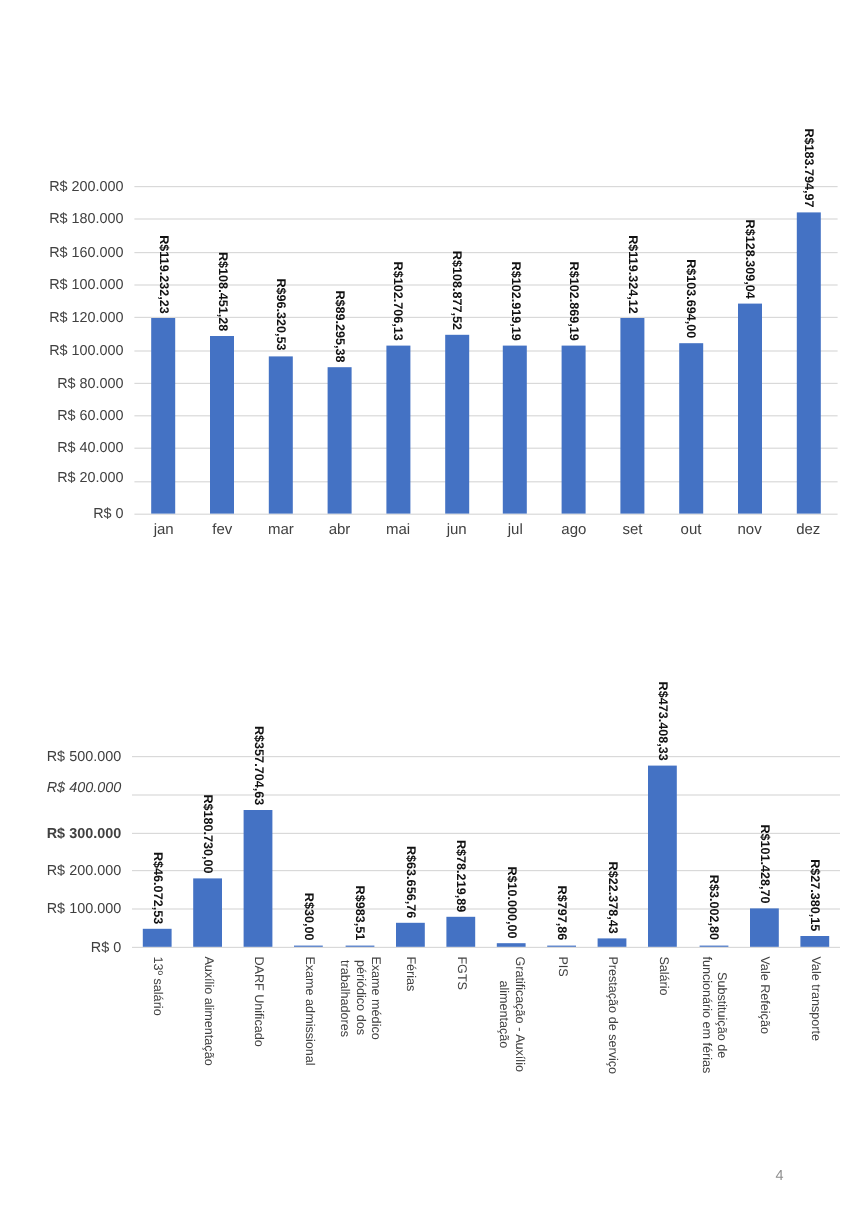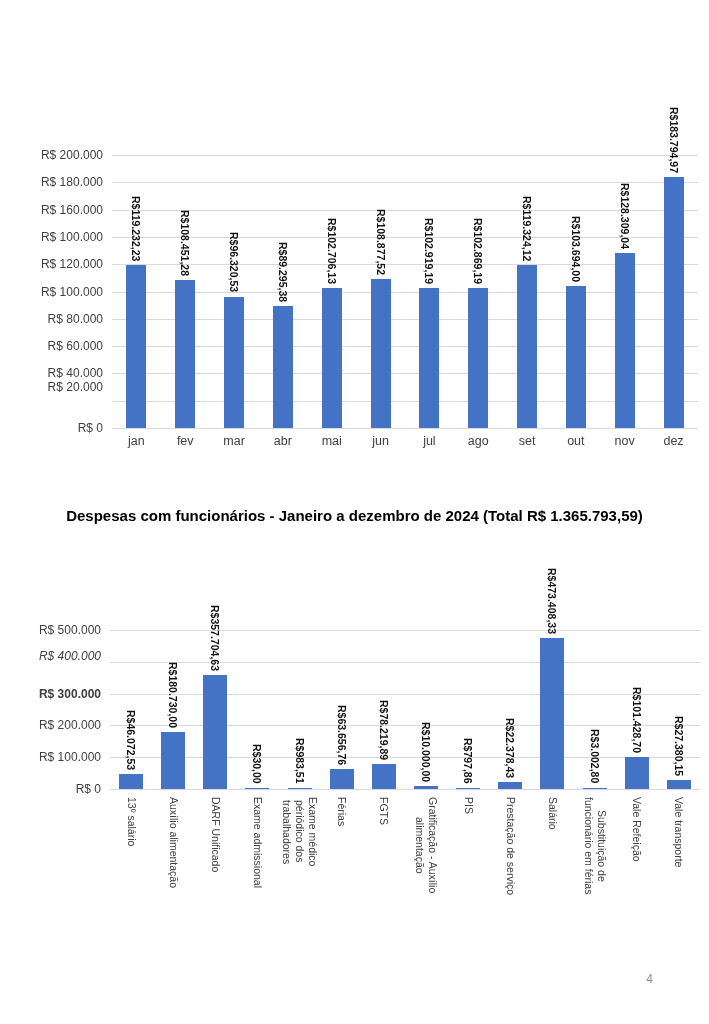--- a/index.html
+++ b/index.html
@@ -78,21 +78,21 @@
         <div class="ytick" style="top: 109.2px;">R$ 120.000</div>
         <div class="gridline" style="top: 136.5px;"></div>
         <div class="ytick" style="top: 136.5px;">R$ 100.000</div>
         <div class="gridline" style="top: 163.8px;"></div>
         <div class="ytick" style="top: 163.8px;">R$ 80.000</div>
         <div class="gridline" style="top: 191.1px;"></div>
         <div class="ytick" style="top: 191.1px;">R$ 60.000</div>
         <div class="gridline" style="top: 218.4px;"></div>
         <div class="ytick" style="top: 218.4px;">R$ 40.000</div>
         <div class="gridline" style="top: 245.7px;"></div>
-        <div class="ytick" style="top: 232px;">R$ 20.000</div>
+        <div class="ytick" style="top: 243px;">R$ 20.000</div>
         <div class="gridline" style="top: 273px;"></div>
         <div class="ytick" style="top: 273px;">R$ 0</div>
         <div class="cells">
           <div class="cell">
             <div class="bar" style="height: 162.752px; background: rgb(68, 114, 196);"></div>
             <span class="val" style="bottom: 166.752px;">R$119.232,23</span>
           </div>
           <div class="cell">
             <div class="bar" style="height: 148.036px; background: rgb(68, 114, 196);"></div>
             <span class="val" style="bottom: 152.036px;">R$108.451,28</span>
@@ -149,23 +149,20 @@
         <div class="xlabel-cell"><span>jul</span></div>
         <div class="xlabel-cell"><span>ago</span></div>
         <div class="xlabel-cell"><span>set</span></div>
         <div class="xlabel-cell"><span>out</span></div>
         <div class="xlabel-cell"><span>nov</span></div>
         <div class="xlabel-cell"><span>dez</span></div>
       </div>
   </div>
 
   <div class="chart" id="chart2">
-    <div class="chart-title">
-      <div>Despesas com funcionários - Janeiro a dezembro de 2024 (Total R$ 1.365.793,59)</div>
-    </div>
     <div class="plot">
         <div class="gridline" style="top: 0px;"></div>
         <div class="ytick" style="top: 0px;">R$ 500.000</div>
         <div class="gridline" style="top: 31.8px;"></div>
         <div class="ytick" style="top: 26px; font-style: italic;">R$ 400.000</div>
         <div class="gridline" style="top: 63.6px;"></div>
         <div class="ytick" style="top: 63.6px; font-weight: bold;">R$ 300.000</div>
         <div class="gridline" style="top: 95.4px;"></div>
         <div class="ytick" style="top: 95.4px;">R$ 200.000</div>
         <div class="gridline" style="top: 127.2px;"></div>

